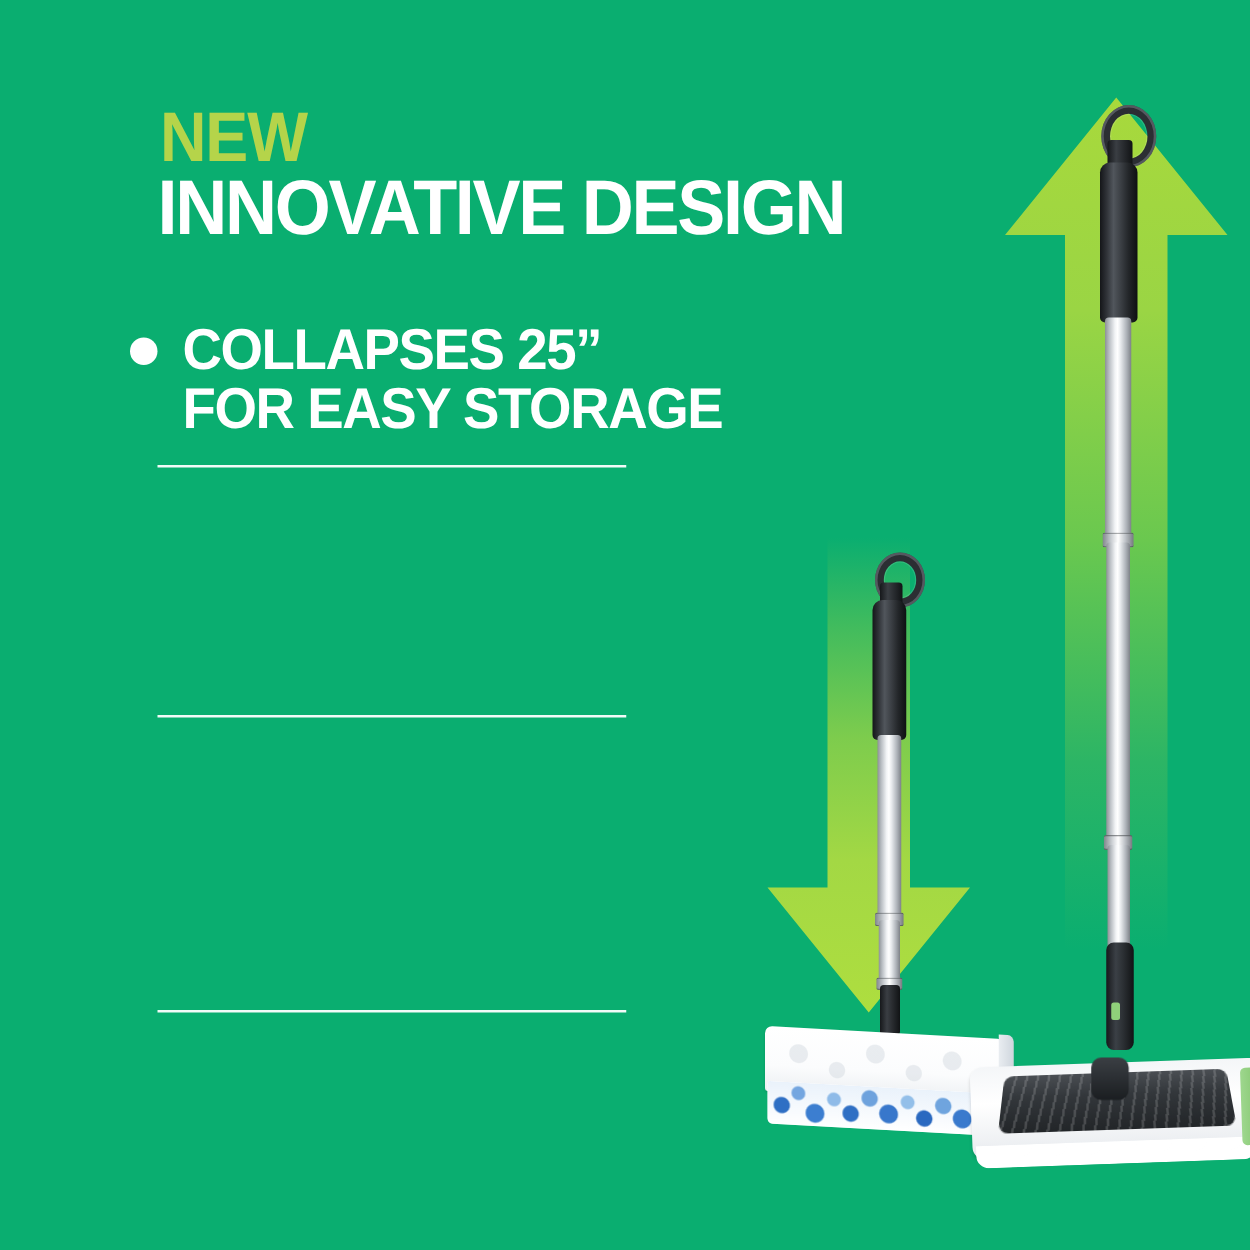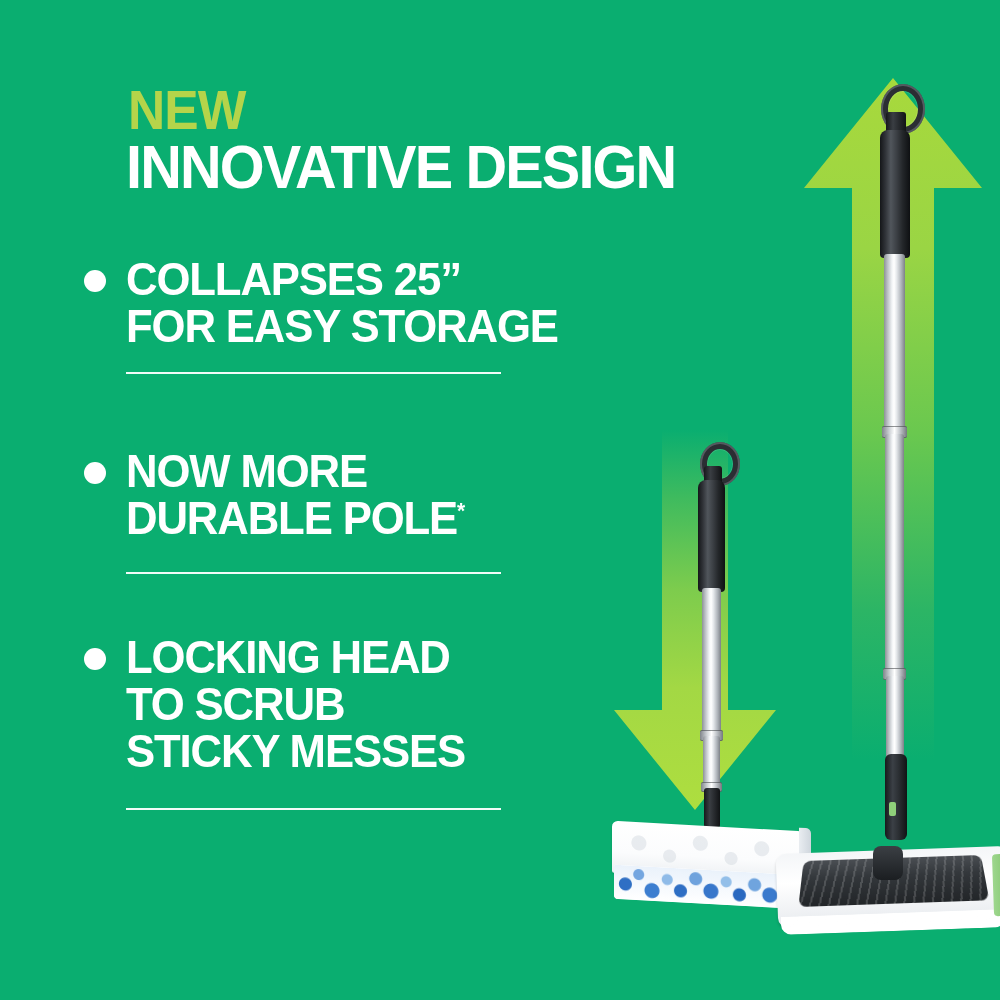--- a/index.html
+++ b/index.html
@@ -26,21 +26,21 @@
   }
   .headline{
     position:absolute;left:126px;top:136px;
     font-size:62px;line-height:62px;
     font-weight:bold;letter-spacing:-2px;
     color:#ffffff;
     transform:scaleX(.93);transform-origin:left center;
     white-space:nowrap;
   }
 
-  .bullet{position:absolute;left:84px;}
+  .bullet{position:absolute;left:104px;}
   .bullet .dot{
     position:absolute;left:0;top:14px;
     width:22px;height:22px;border-radius:50%;
     background:#ffffff;
   }
   .bullet .lines{
     margin-left:42px;
     color:#ffffff;
     font-weight:bold;
     font-size:46px;
@@ -243,37 +243,22 @@
 
     <div class="bullet" id="b1">
       <span class="dot"></span>
       <div class="lines">
         <div>COLLAPSES 25”</div>
         <div>FOR EASY STORAGE</div>
       </div>
     </div>
     <div class="rule" id="r1"></div>
 
-    <div class="bullet" id="b2">
-      <span class="dot"></span>
-      <div class="lines">
-        <div>NOW MORE</div>
-        <div><span>DURABLE POLE</span><span class="sup">*</span></div>
-      </div>
-    </div>
     <div class="rule" id="r2"></div>
 
-    <div class="bullet" id="b3">
-      <span class="dot"></span>
-      <div class="lines">
-        <div>LOCKING HEAD</div>
-        <div>TO SCRUB</div>
-        <div>STICKY MESSES</div>
-      </div>
-    </div>
     <div class="rule" id="r3"></div>
 
   </div>
 
   <div class="product-area">
 
     <div class="arrow" style="left:60px;top:10px;width:190px;height:810px;">
       <svg width="190" height="810" viewBox="0 0 190 810">
         <defs>
           <linearGradient id="gdown" x1="0" y1="0" x2="0" y2="1">

